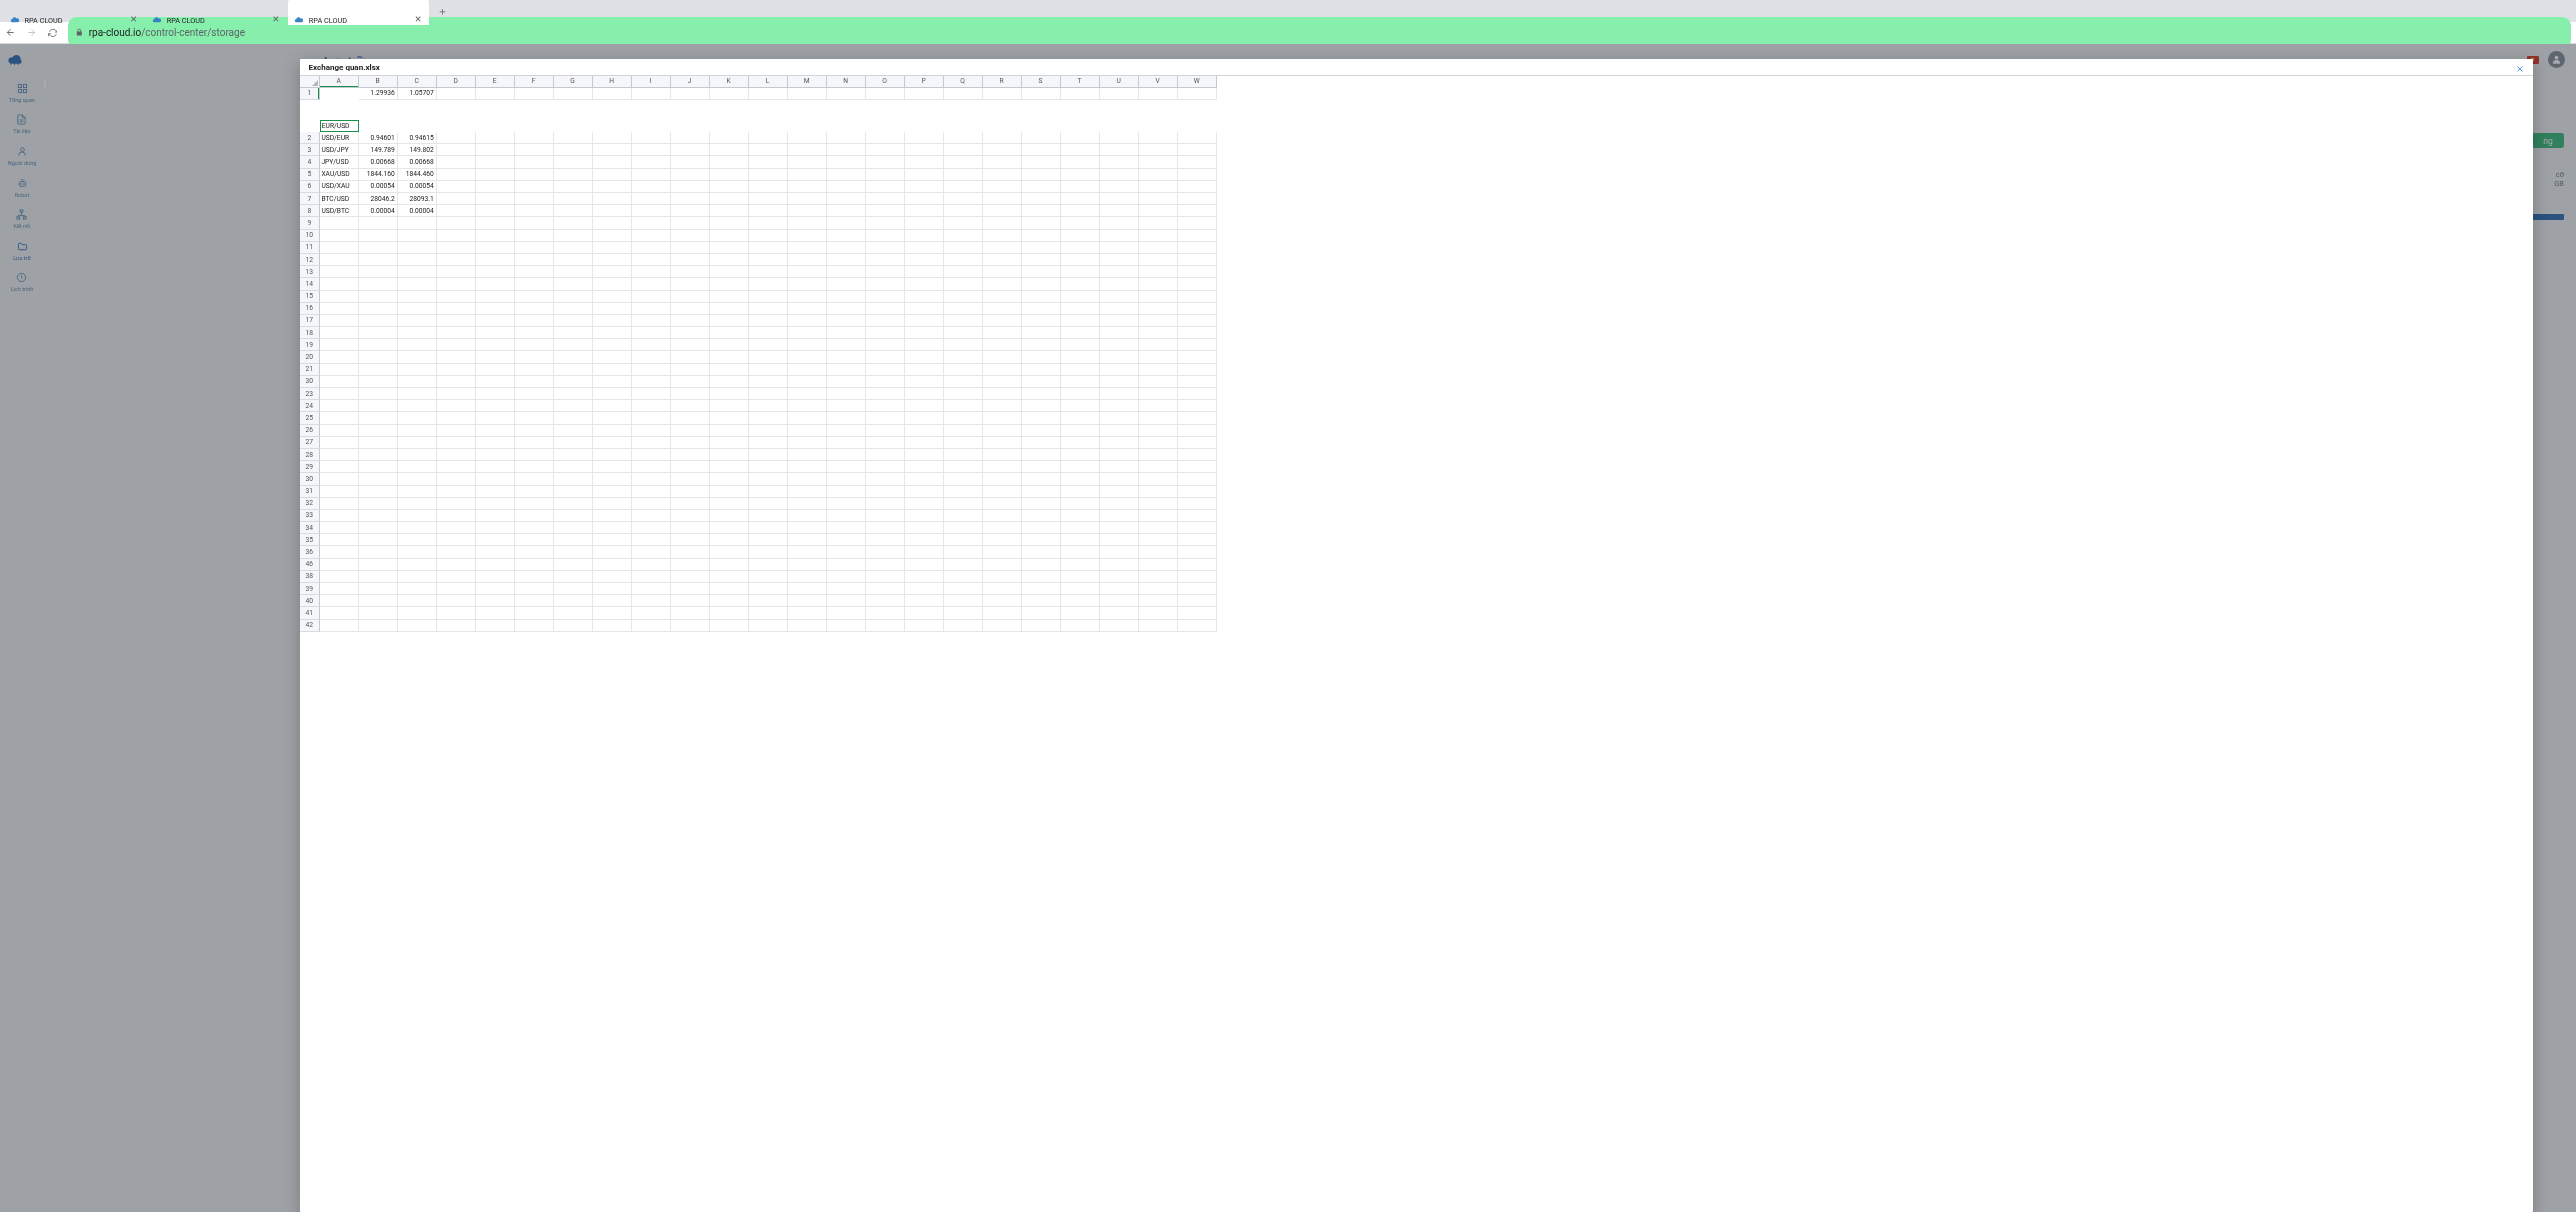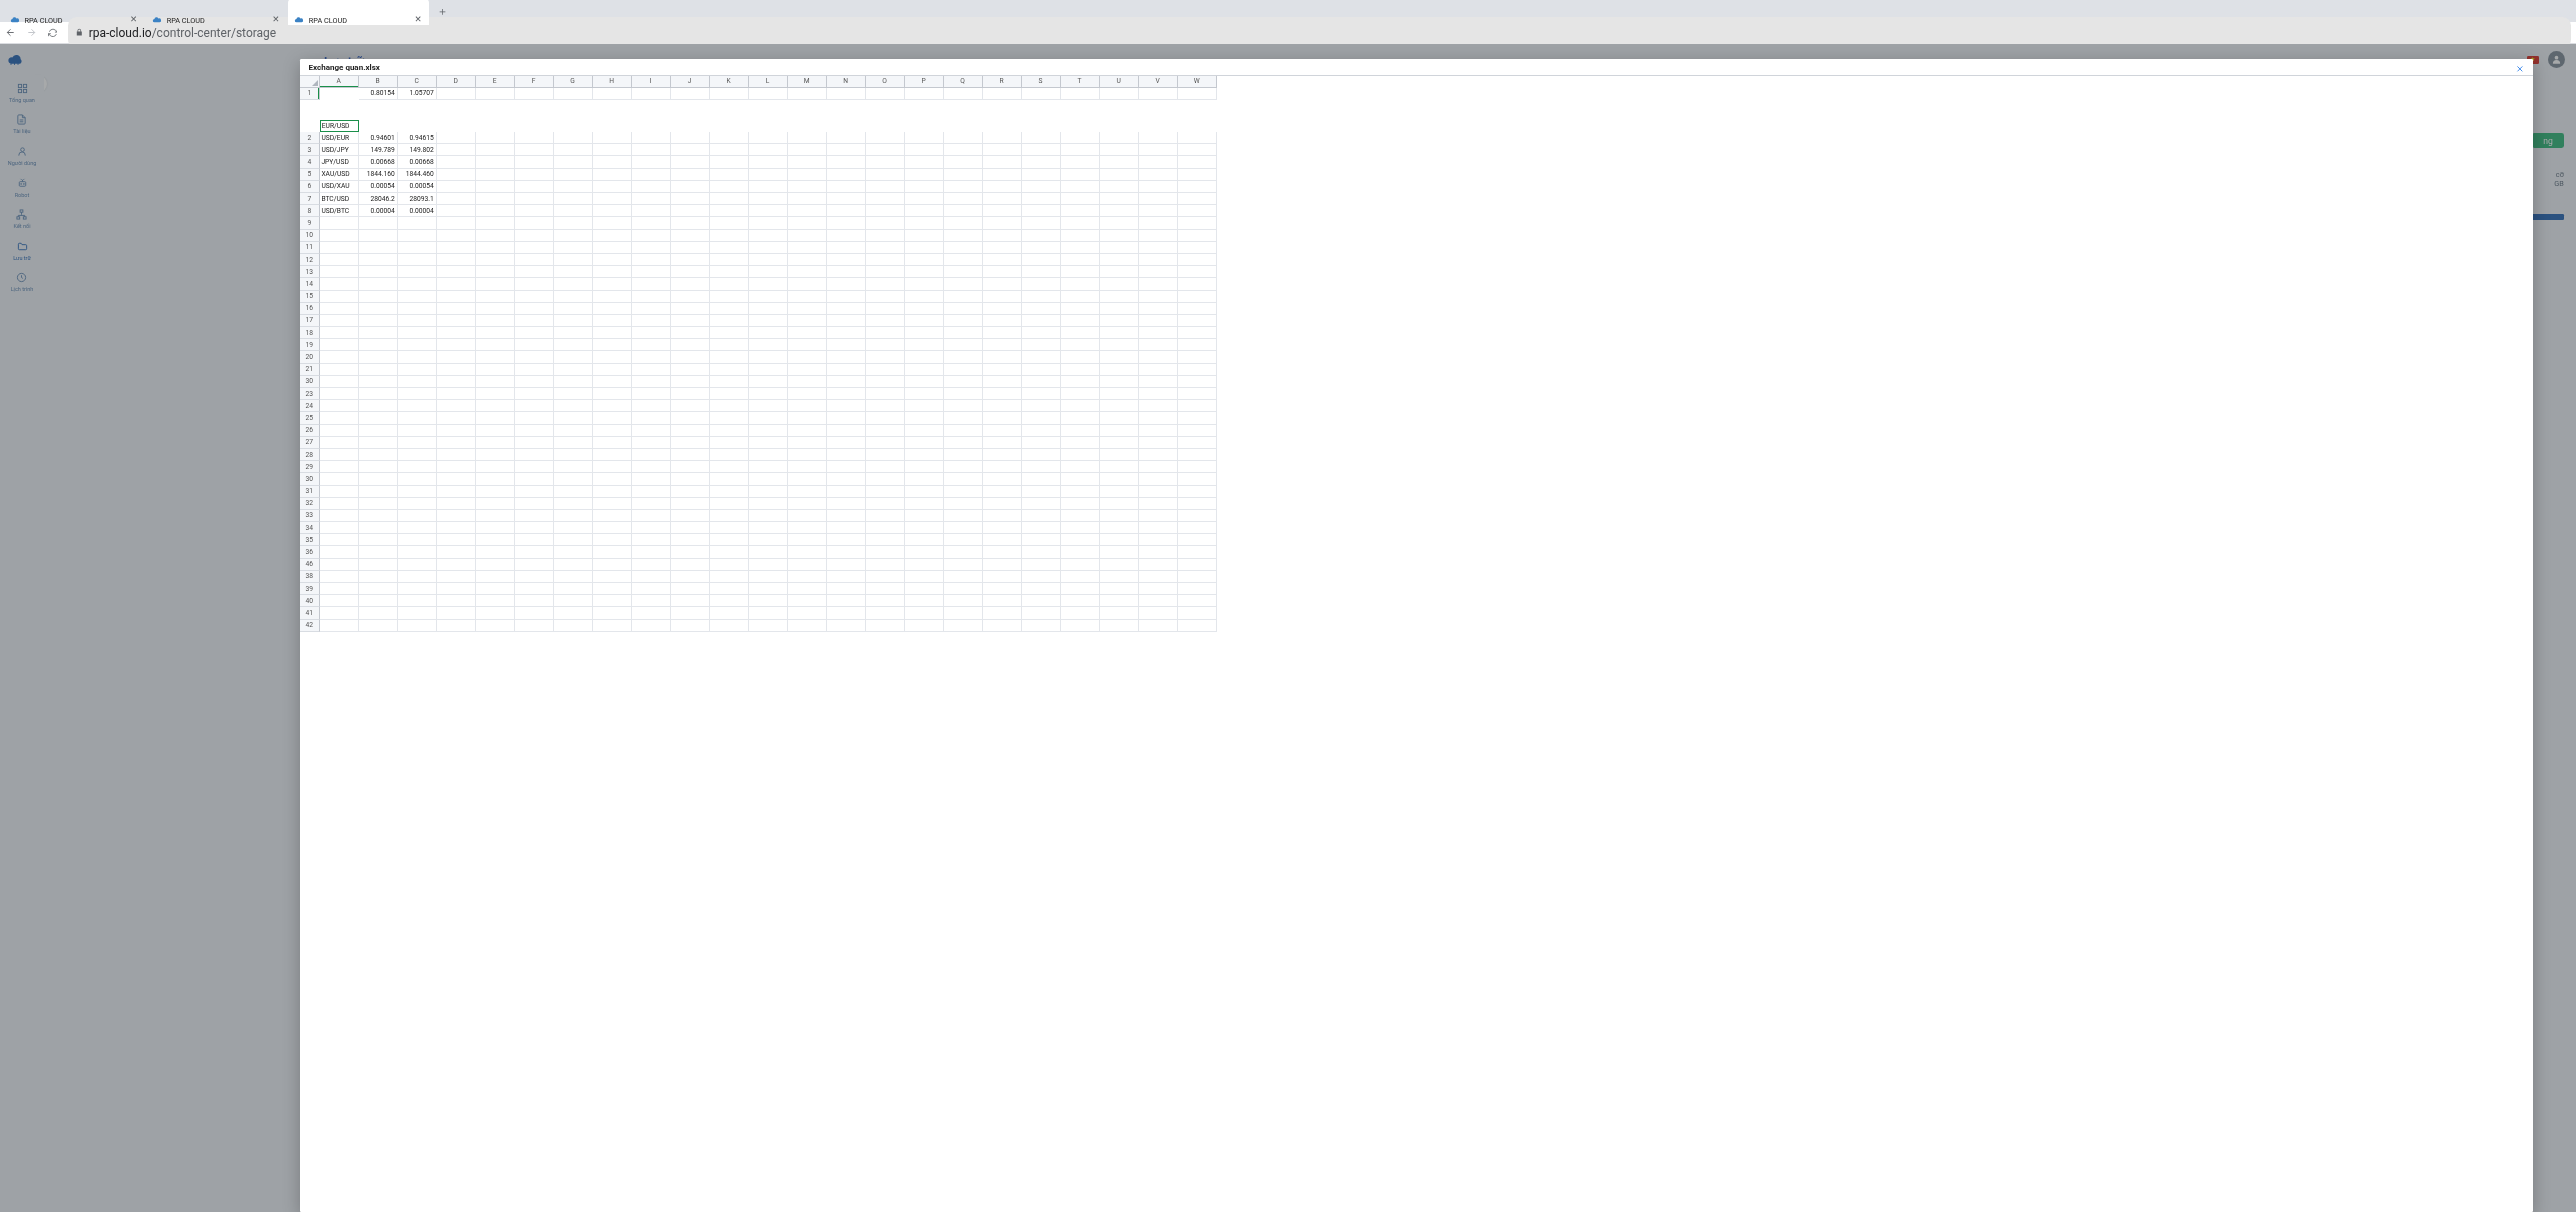--- a/index.html
+++ b/index.html
@@ -12,21 +12,21 @@
     .tab.active { background: #fff; }
     .tab-favicon { width: 9.8px; height: 9.8px; margin-right: 4.9px; display:flex; align-items:center; justify-content:center; }
     .tab-favicon svg { width:9.8px; height:9.8px; }
     .tab-title { flex: 1; white-space: nowrap; overflow: hidden; text-overflow: ellipsis; }
     .tab-close { width: 9.8px; height: 9.8px; margin-left: 4.9px; color: #5f6368; font-size: 8.6px; line-height:9.8px; text-align:center; }
     .new-tab { width: 17px; height: 17px; display:flex; align-items:center; justify-content:center; color:#5f6368; font-size:11px; margin-left:3.7px; }
 
     .addr-bar { display:flex; align-items:center; height: 22px; background:#fff; border-bottom:0.6px solid #dadce0; }
     .nav-btn { width:21px; height:21px; display:flex; align-items:center; justify-content:center; color:#5f6368; }
     .nav-btn.disabled { color:#bdc1c6; }
-    .omnibox { flex:1; height:31px; background:#e5e5e5; border-radius:8.6px; display:flex; align-items:center; padding:0 7.3px; margin:0 4.9px; font-size:12px; color:#202124; }
+    .omnibox { flex:1; height:31px; background:#86efac; border-radius:8.6px; display:flex; align-items:center; padding:0 7.3px; margin:0 4.9px; font-size:10px; color:#202124; }
     .lock-icon { width:8.6px; height:8.6px; margin-right:4.9px; color:#5f6368; display:flex; align-items:center; }
     .url-host { color:#202124; }
     .url-path { color:#5f6368; }
 
     
     .page-wrap { position:absolute; top:44px; left:0; right:0; bottom:0; background:#eef2f7; }
     .dim-overlay { position:absolute; inset:0; background:rgba(60,64,67,.45); }
 
     .app-logo { position:absolute; top:4.9px; left:3.7px; }
     .app-logo svg { width:21px; height:17px; }
@@ -270,21 +270,21 @@
           <div class="cell col-head">P</div>
           <div class="cell col-head">Q</div>
           <div class="cell col-head">R</div>
           <div class="cell col-head">S</div>
           <div class="cell col-head">T</div>
           <div class="cell col-head">U</div>
           <div class="cell col-head">V</div>
           <div class="cell col-head">W</div>
           <div class="cell row-head sel">1</div>
           <div class="cell selected-cell">EUR/USD</div>
-          <div class="cell num">0.80154</div>
+          <div class="cell num">1.29936</div>
           <div class="cell num">1.05707</div>
           <div class="cell"></div>
           <div class="cell"></div>
           <div class="cell"></div>
           <div class="cell"></div>
           <div class="cell"></div>
           <div class="cell"></div>
           <div class="cell"></div>
           <div class="cell"></div>
           <div class="cell"></div>

